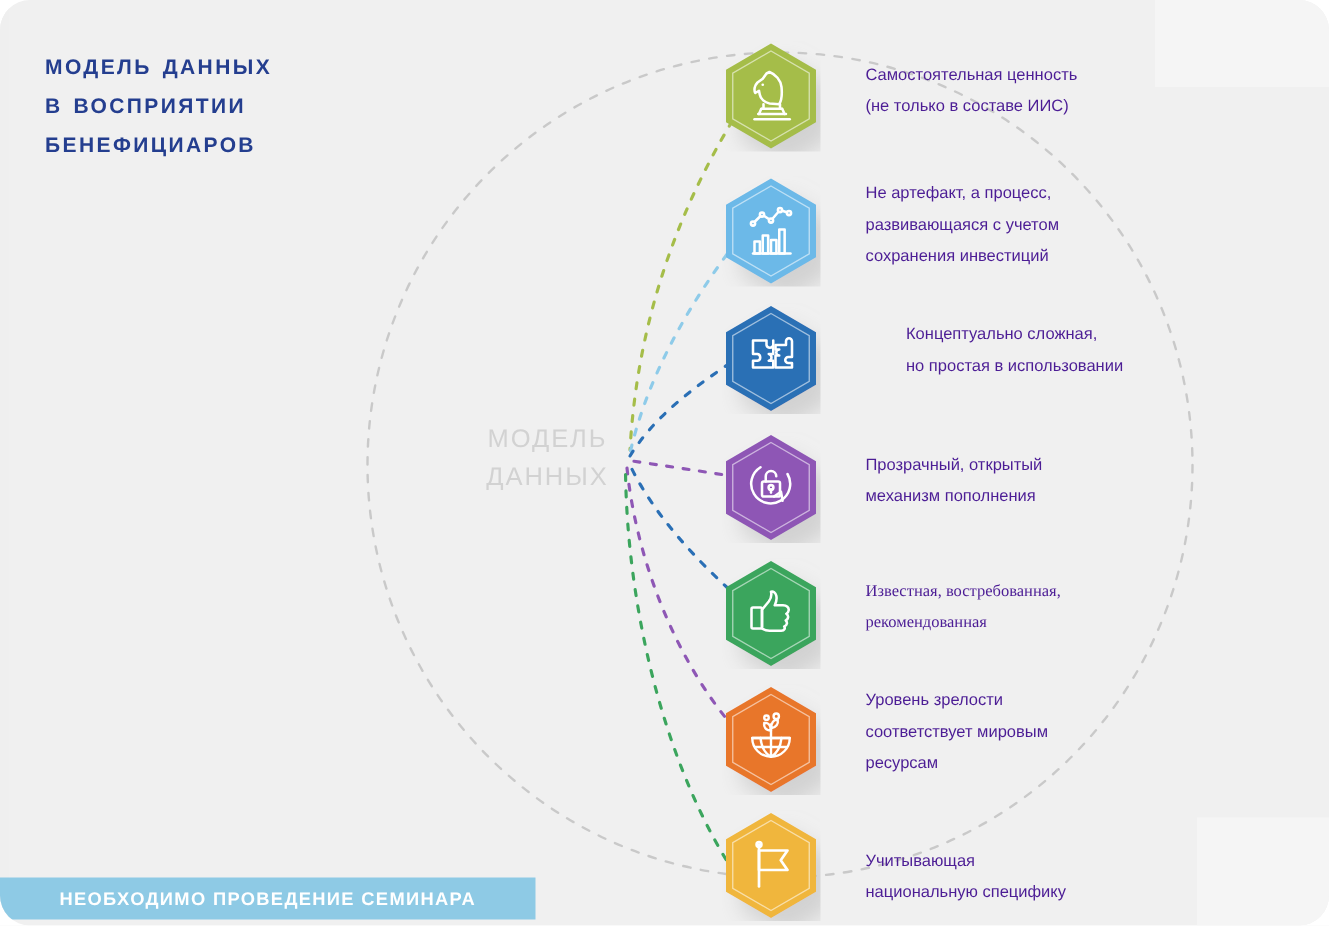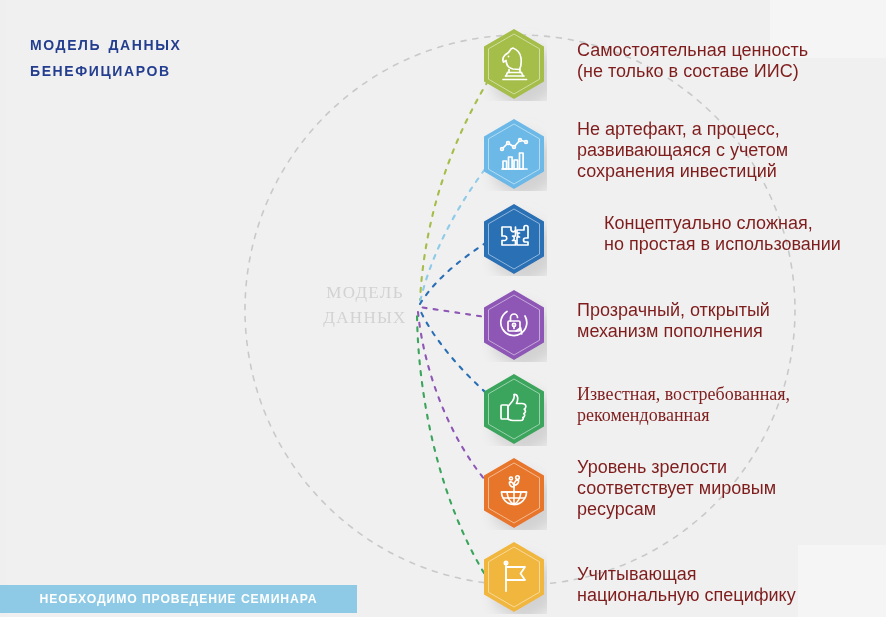--- a/index.html
+++ b/index.html
@@ -9,20 +9,21 @@
   }
   body {
     font-family: "Liberation Sans", sans-serif;
   }
   #slide {
     position: relative;
     width: 886px;
     height: 617px;
     background: #f0f0f0;
     overflow: hidden;
+    border-radius: 20px;
   }
   
   .corner-panel {
     position: absolute;
     background: #f5f5f5;
   }
   #panel-top-right { left: 770px; top: 0px; width: 116px; height: 58px; }
   #panel-bottom-right { left: 798px; top: 545px; width: 88px; height: 72px; }
   #panel-left-strip { left: 0px; top: 0px; width: 6px; height: 617px; background:#efefef; }
 
@@ -64,41 +65,40 @@
     position: absolute;
     left: 300px;
     top: 280px;
     width: 130px;
     text-align: center;
     color: #d2d2d2;
     font-size: 17px;
     letter-spacing: 1.3px;
     line-height: 25px;
     text-transform: uppercase;
-    font-family: Liberation Serif, serif;
   }
 
   
   .hex-item {
     position: absolute;
   }
   .hex {
     position: absolute;
     width: 66px;
     height: 74px;
     left: 0;
     top: 0;
   }
   .hex svg { display:block; width:66px; height:74px; }
 
   .item-text {
     position: absolute;
     left: 96px;
-    font-size: 18px;
-    color: #7f1d1d;
+    font-size: 11px;
+    color: #4c1d95;
     line-height: 21px;
     white-space: pre-line;
     width: 300px;
   }
 
   
   #footer-banner {
     position: absolute;
     left: 0px;
     top: 585px;
@@ -132,20 +132,21 @@
     <path d="M 498,152 C 460,200 432,250 420,302" fill="none" stroke="#8ecbe9" stroke-width="2.1" stroke-dasharray="4 7" stroke-linecap="round"></path>
     <path d="M 496,236 C 462,258 436,278 420,304" fill="none" stroke="#2a6fb5" stroke-width="2.1" stroke-dasharray="4 7" stroke-linecap="round"></path>
     <path d="M 492,318 C 466,314 440,310 419,307" fill="none" stroke="#8e57b5" stroke-width="2.1" stroke-dasharray="4 7" stroke-linecap="round"></path>
     <path d="M 494,400 C 462,372 434,340 420,310" fill="none" stroke="#2a6fb5" stroke-width="2.1" stroke-dasharray="4 7" stroke-linecap="round"></path>
     <path d="M 490,486 C 450,440 424,372 418,312" fill="none" stroke="#8e57b5" stroke-width="2.1" stroke-dasharray="4 7" stroke-linecap="round"></path>
     <path d="M 484,573 C 440,500 418,400 417,314" fill="none" stroke="#3ba55d" stroke-width="2.1" stroke-dasharray="4 7" stroke-linecap="round"></path>
   </svg>
 
   <div id="title-block">
     <div class="title-line">Модель данных</div>
+    <div class="title-line">в восприятии</div>
     <div class="title-line">бенефициаров</div>
   </div>
 
   <div id="center-caption">
     <div>Модель</div>
     <div>данных</div>
   </div>
 
   <div class="hex-item" style="left:481px; top:27px;">
     <div class="hex">

